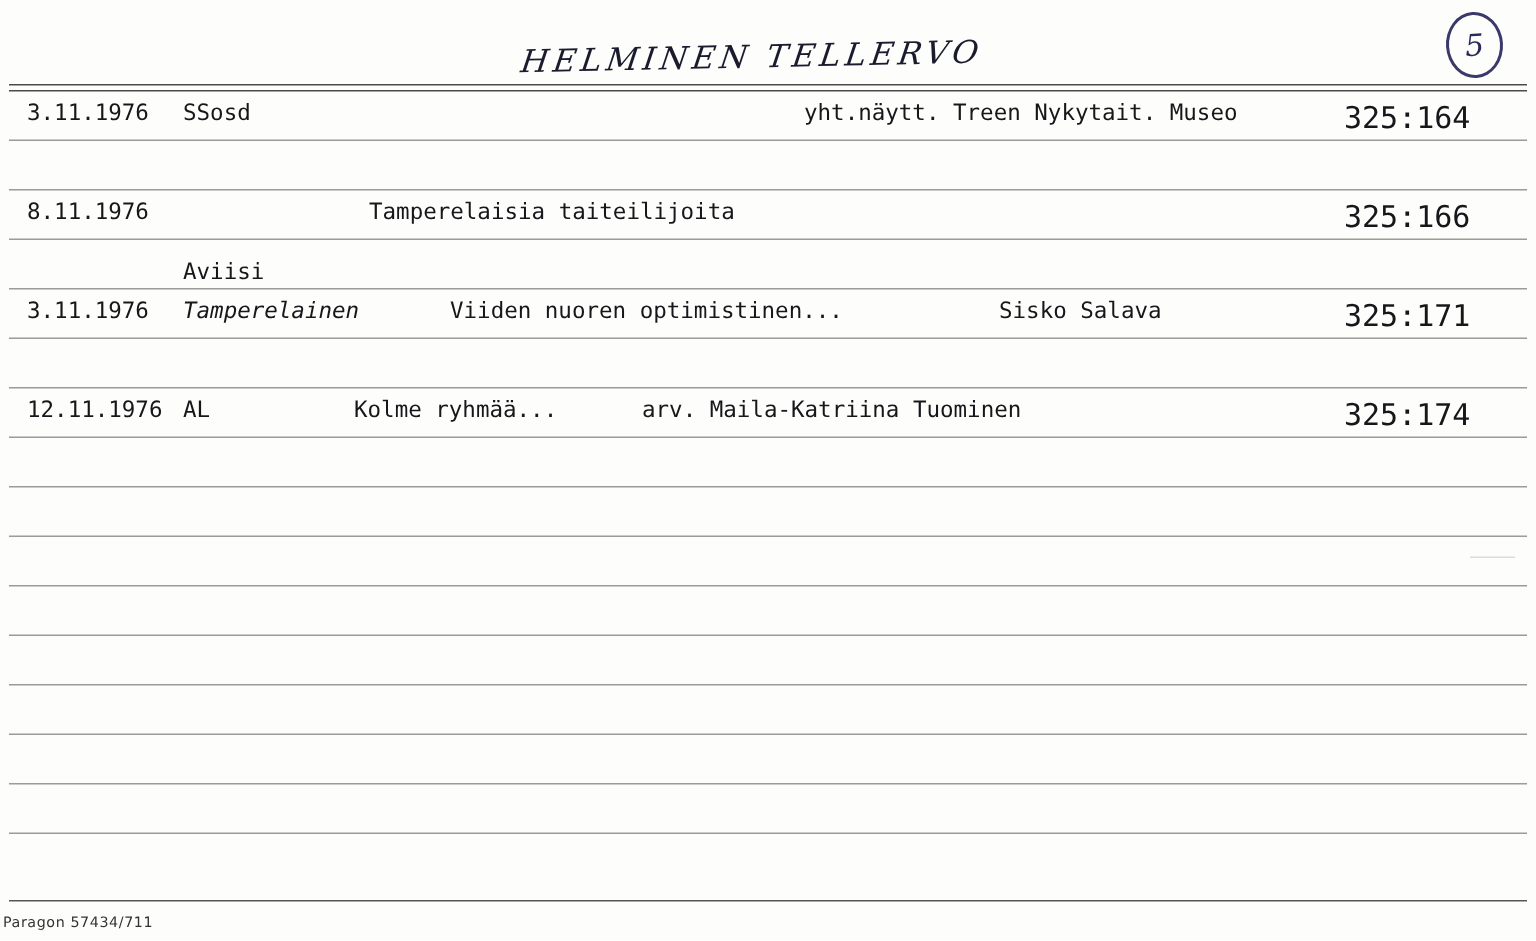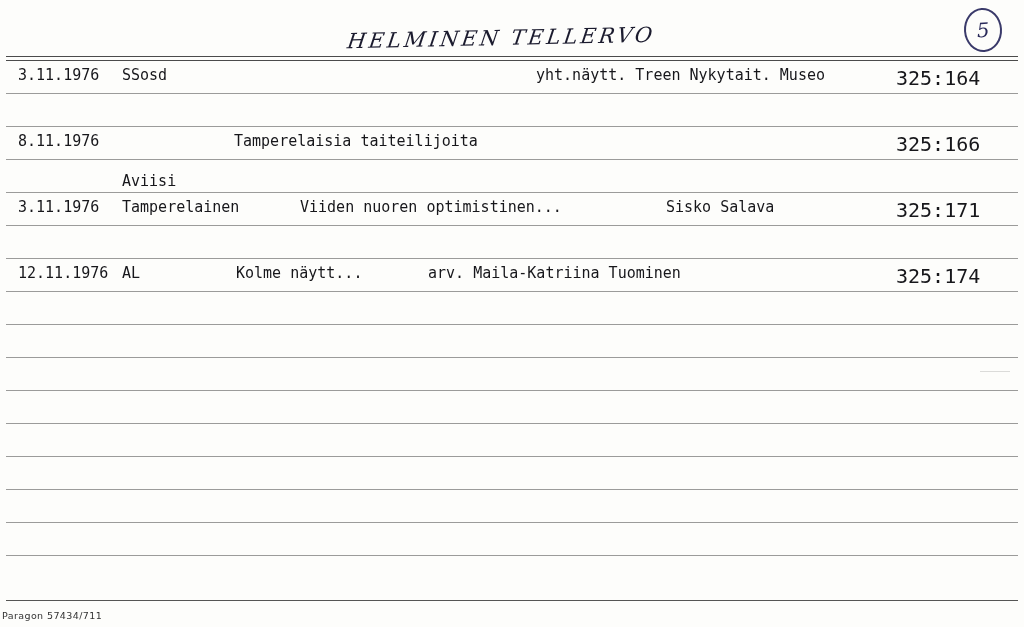--- a/index.html
+++ b/index.html
@@ -118,24 +118,24 @@
     top: 6px;
     font-size: 20px;
   }
 
   
   .r0 .source { left: 122px; }
   .r0 .title  { left: 246px; }
   .r0 .note   { left: 516px; margin-left: 20px; }
 
   .r1 .source { left: 122px; margin-top: 40px; }
-  .r1 .title  { left: 234px; }
+  .r1 .title  { left: 246px; }
   .r1 .note   { left: 568px; }
 
-  .r2 .source { left: 122px; }
+  .r2 .source { left: 122px; font-style: italic; }
   .r2 .title  { left: 300px; }
   .r2 .note   { left: 666px; }
 
   .r3 .source { left: 122px; }
   .r3 .title  { left: 236px; }
   .r3 .note   { left: 428px; text-align: right; }
 
   .r0 { top: 0px; }
   .r1 { top: 33px; }
   .r2 { top: 66px; }
@@ -213,21 +213,21 @@
       <span class="date">3.11.1976</span>
       <span class="source">Tamperelainen</span>
       <span class="title">Viiden nuoren optimistinen...</span>
       <span class="note">Sisko Salava</span>
       <span class="ref">325:171</span>
     </div>
 
     <div class="entry r3">
       <span class="date">12.11.1976</span>
       <span class="source">AL</span>
-      <span class="title">Kolme näytt...</span>
+      <span class="title">Kolme ryhmää...</span>
       <span class="note">arv. Maila-Katriina Tuominen</span>
       <span class="ref">325:174</span>
     </div>
 
   </div>
 
   <div class="imprint">Paragon 57434/711</div>
 
 </div>
 

